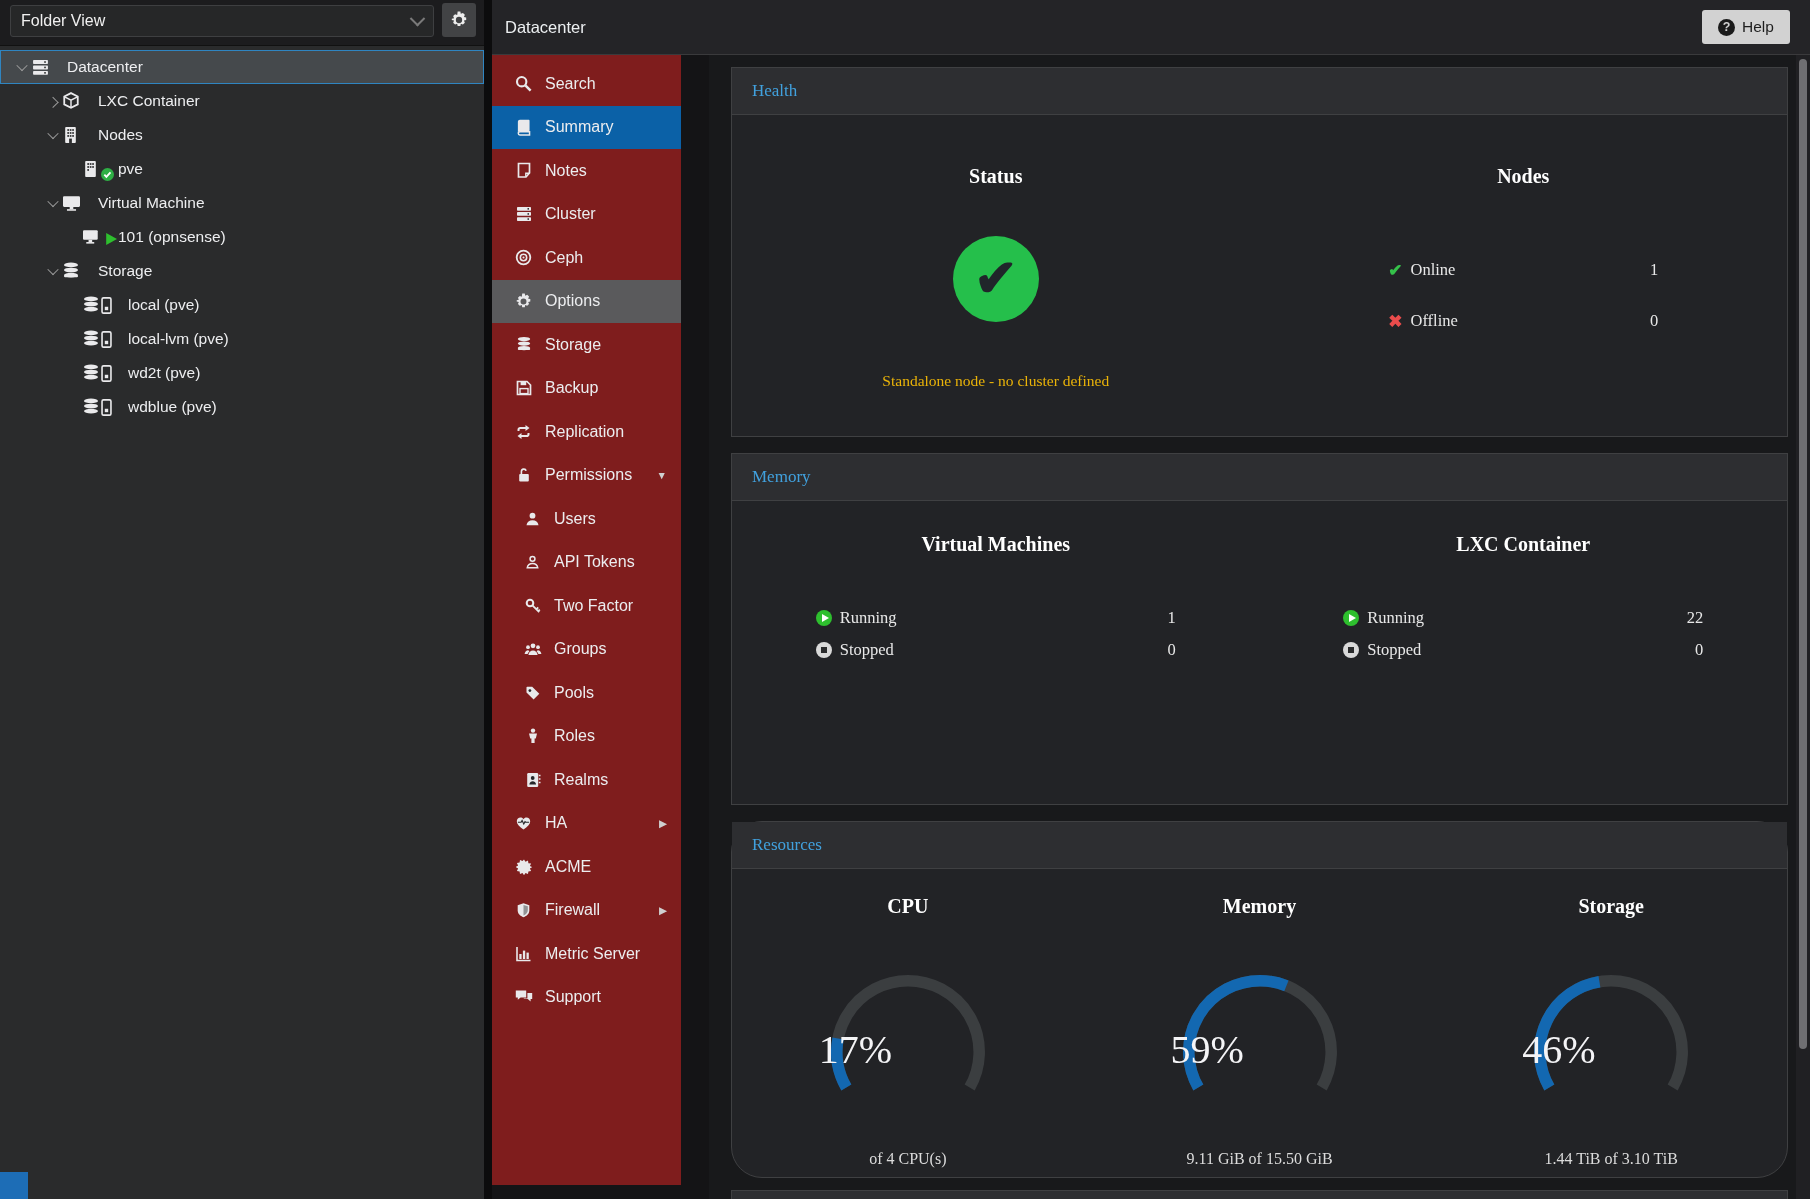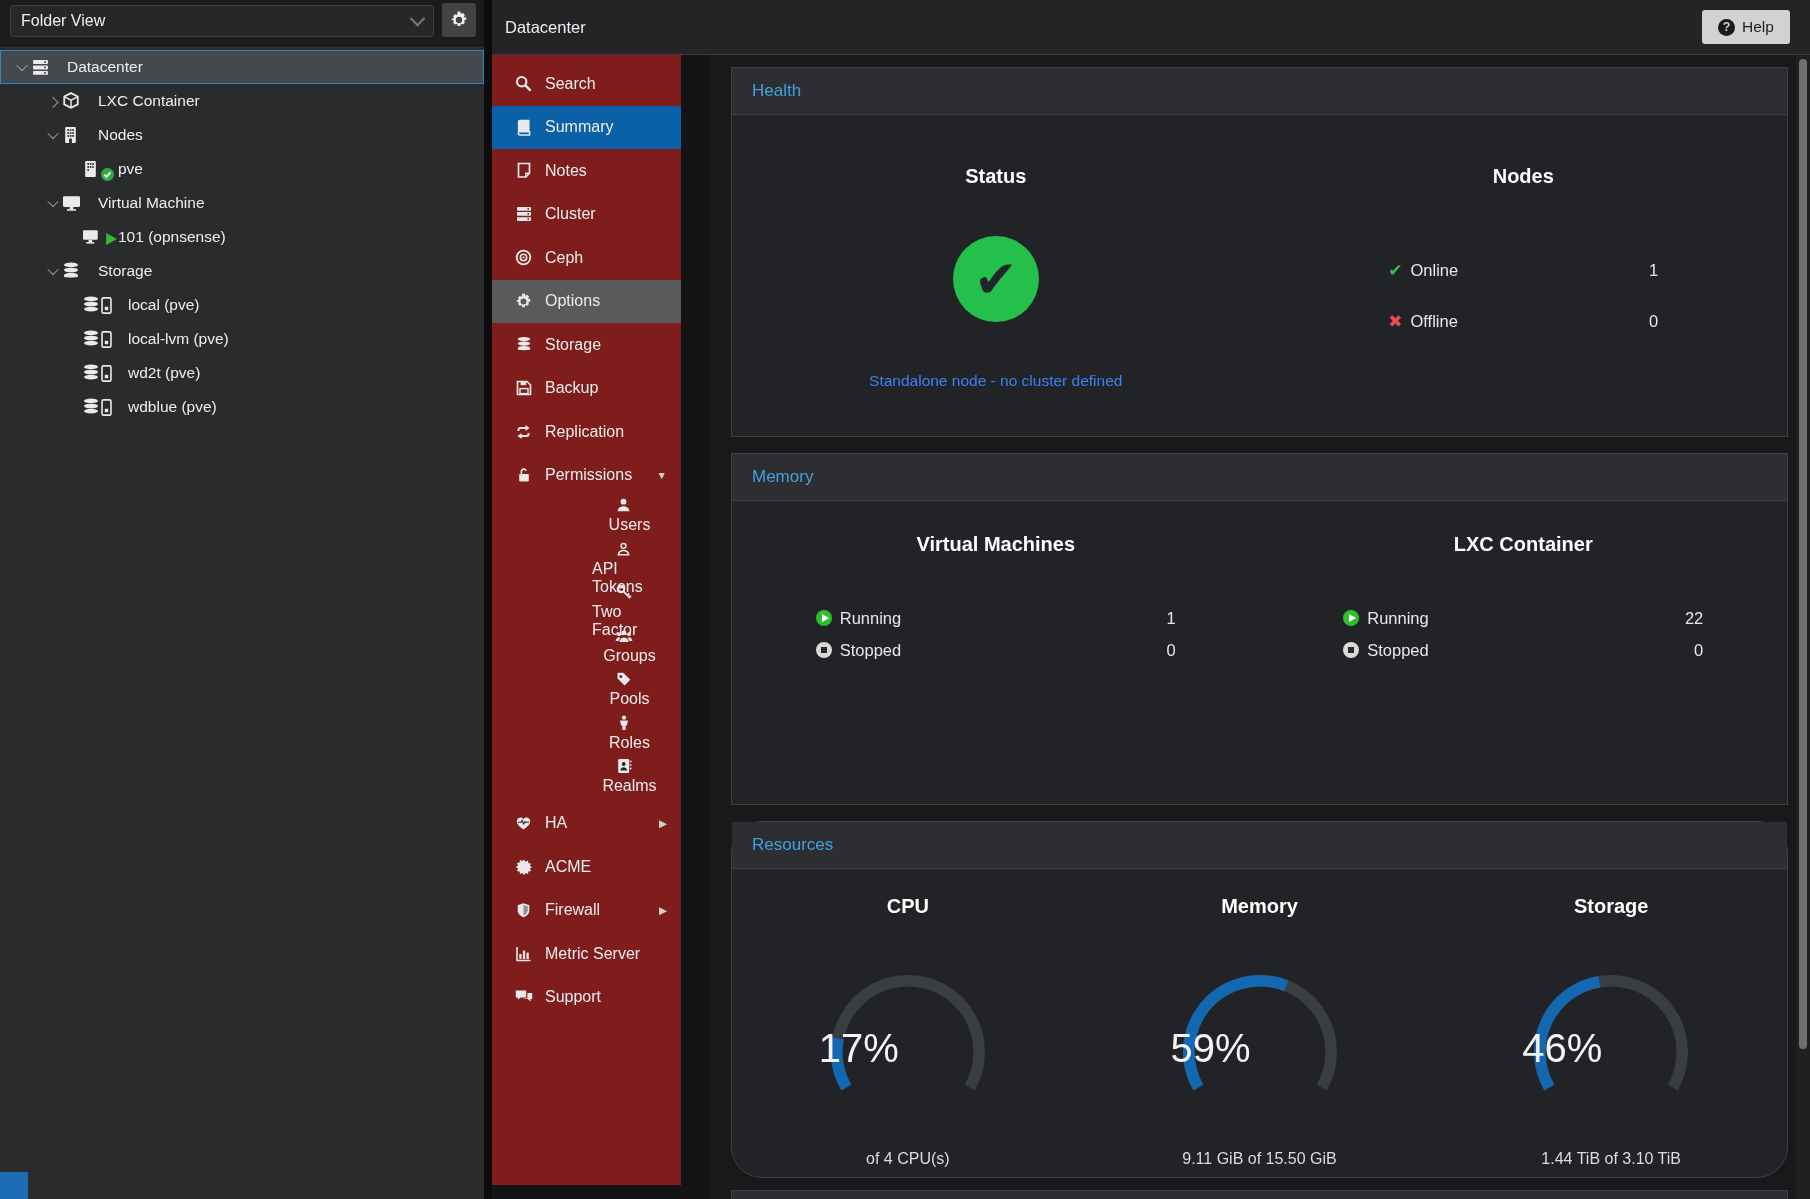--- a/index.html
+++ b/index.html
@@ -37,36 +37,36 @@
   .topbar{position:absolute;left:492px;top:0;width:1318px;height:55px;background:#242427;border-bottom:1px solid #3a3a3c;box-sizing:border-box;}
   .topbar .ttl{position:absolute;left:13px;top:0;height:54px;display:flex;align-items:center;font-size:16.5px;color:#eceff1;}
   .help-btn{position:absolute;right:20px;top:10px;width:88px;height:34px;background:#d2d2d2;border-radius:3px;color:#1e1e1e;
     font-size:15.5px;display:flex;align-items:center;justify-content:center;gap:7px;cursor:pointer;}
   .help-btn .qm{width:17px;height:17px;border-radius:50%;background:#1b1b1b;color:#d2d2d2;font-size:12.5px;font-weight:bold;
     display:flex;align-items:center;justify-content:center;}
   
   .menu{position:absolute;left:492px;top:55px;width:189px;bottom:14px;background:#7f1d1d;padding-top:7px;box-sizing:border-box;}
   .mitem{height:43.5px;display:flex;align-items:center;padding:0 14px 0 22px;font-size:16px;color:#ecedef;cursor:pointer;}
   .mitem .micon{width:19px;flex:0 0 19px;margin-right:12px;display:flex;justify-content:center;color:#e9e9eb;}
-  .mitem.indent{padding-left:100px;flex-direction:column;}
+  .mitem.indent{padding-left:31px;}
   .mitem.selected{background:#0b61a7;}
   .mitem.hovered{background:#5a5a5c;}
   .mitem .mexp{margin-left:auto;font-size:10.5px;color:#cfcfcf;}
   
   .content{position:absolute;left:709px;top:55px;width:1087px;bottom:0;background:#18191b;}
-  .panel{position:absolute;left:22px;width:1057px;background:#222326;border:1px solid #3f4042;box-sizing:border-box;}
+  .panel{position:absolute;left:22px;width:1057px;background:#222326;border:1px solid #3f4042;box-sizing:border-box;font-family:Liberation Serif, serif;}
   .panel-h{height:46px;background:#2d2e31;border-bottom:1px solid #3f4042;display:flex;align-items:center;
     padding:0 20px;color:#41a1de;font-size:17px;}
   .pbody{display:flex;}
   .pcol{flex:1;display:flex;flex-direction:column;align-items:center;gap:18px;}
   .pcol h3{margin:0;font-size:20px;font-weight:bold;color:#fff;}
   
   .ok-circle{width:86px;height:86px;border-radius:50%;background:#25bf4b;display:flex;align-items:center;justify-content:center;}
   .ok-circle span{color:#20262a;font-size:52px;font-weight:bold;line-height:1;}
-  .status-msg{font-size:15.5px;color:#3b82f6;}
+  .status-msg{font-size:15.5px;color:#eab308;}
   .mini-rows{display:flex;flex-direction:column;}
   .mini-row{display:flex;align-items:center;font-size:16.5px;height:28px;}
   .mini-row .lab{display:flex;align-items:center;gap:8px;}
   .mini-row .val{margin-left:auto;}
   .ck-g{color:#35c24a;font-size:17px;font-weight:bold;}
   .ck-r{color:#ea4c4c;font-size:17px;font-weight:bold;}
   .play-ic{width:16px;height:16px;border-radius:50%;background:#2ebf2e;position:relative;display:inline-block;}
   .play-ic i{position:absolute;left:6px;top:4px;width:0;height:0;border-left:7px solid #fff;border-top:4px solid transparent;border-bottom:4px solid transparent;}
   .stop-ic{width:16px;height:16px;border-radius:50%;background:#d9d9d9;position:relative;display:inline-block;}
   .stop-ic i{position:absolute;left:5px;top:5px;width:6px;height:6px;background:#2a2b2c;}

